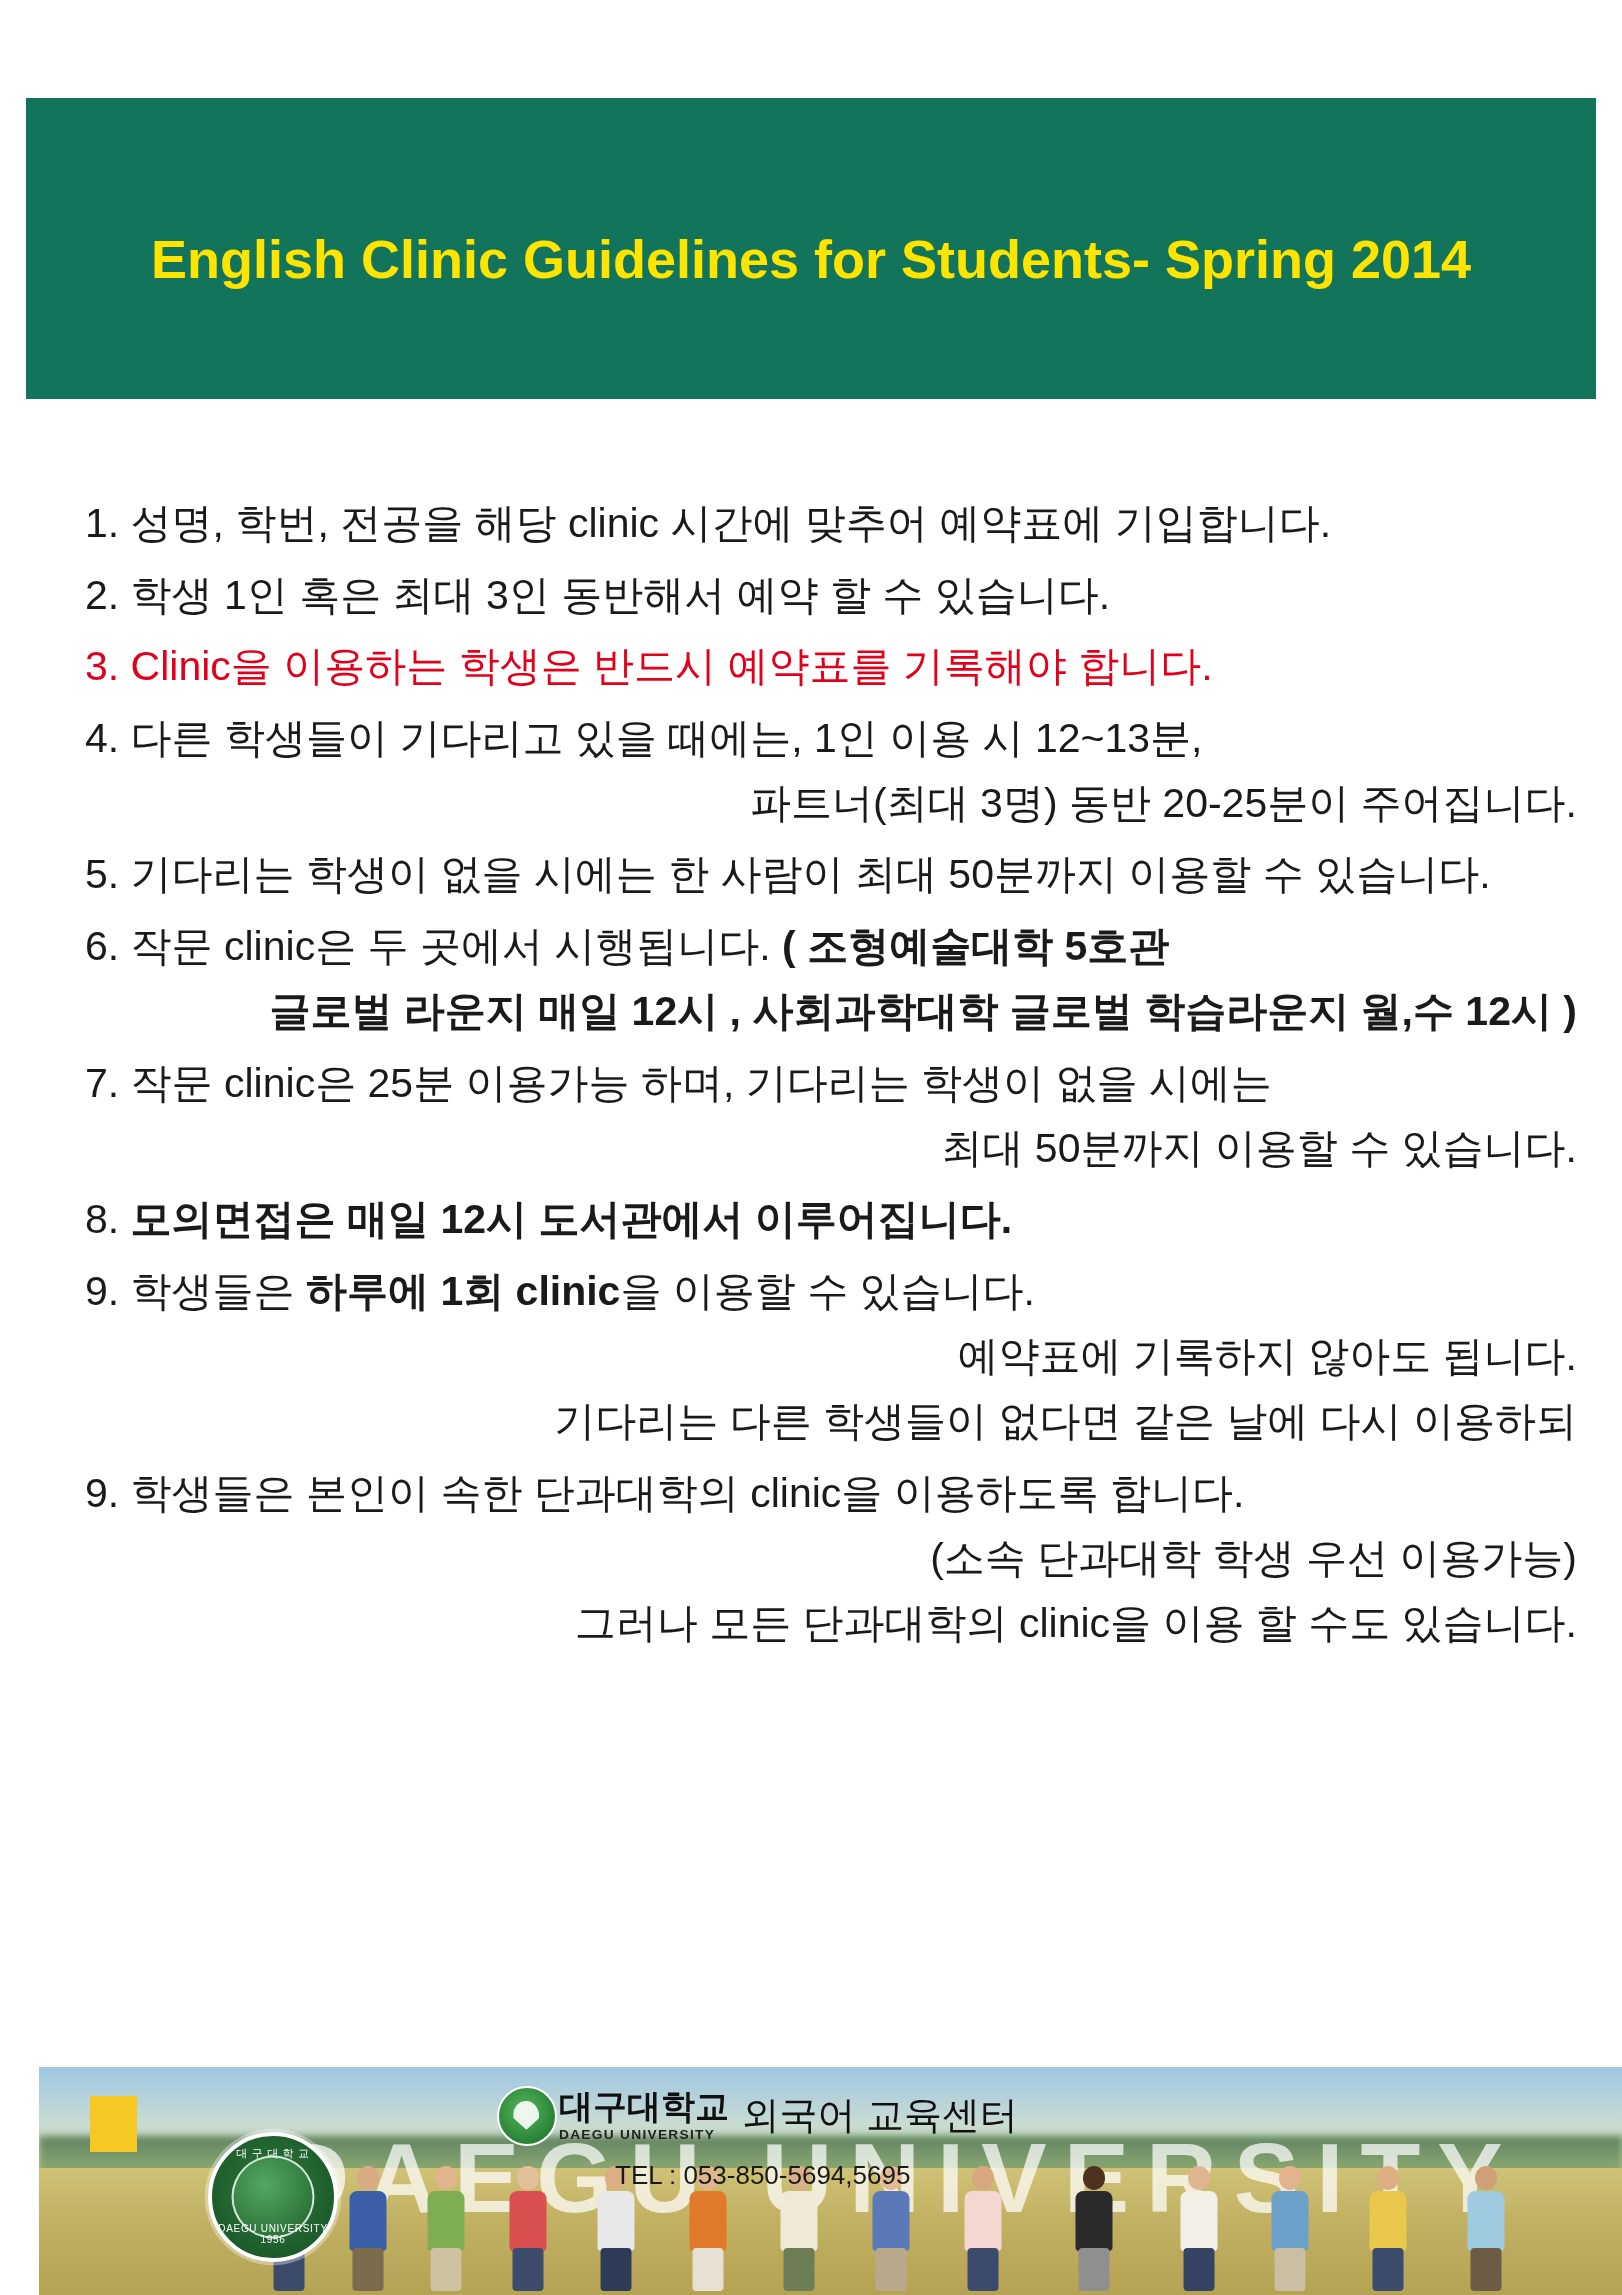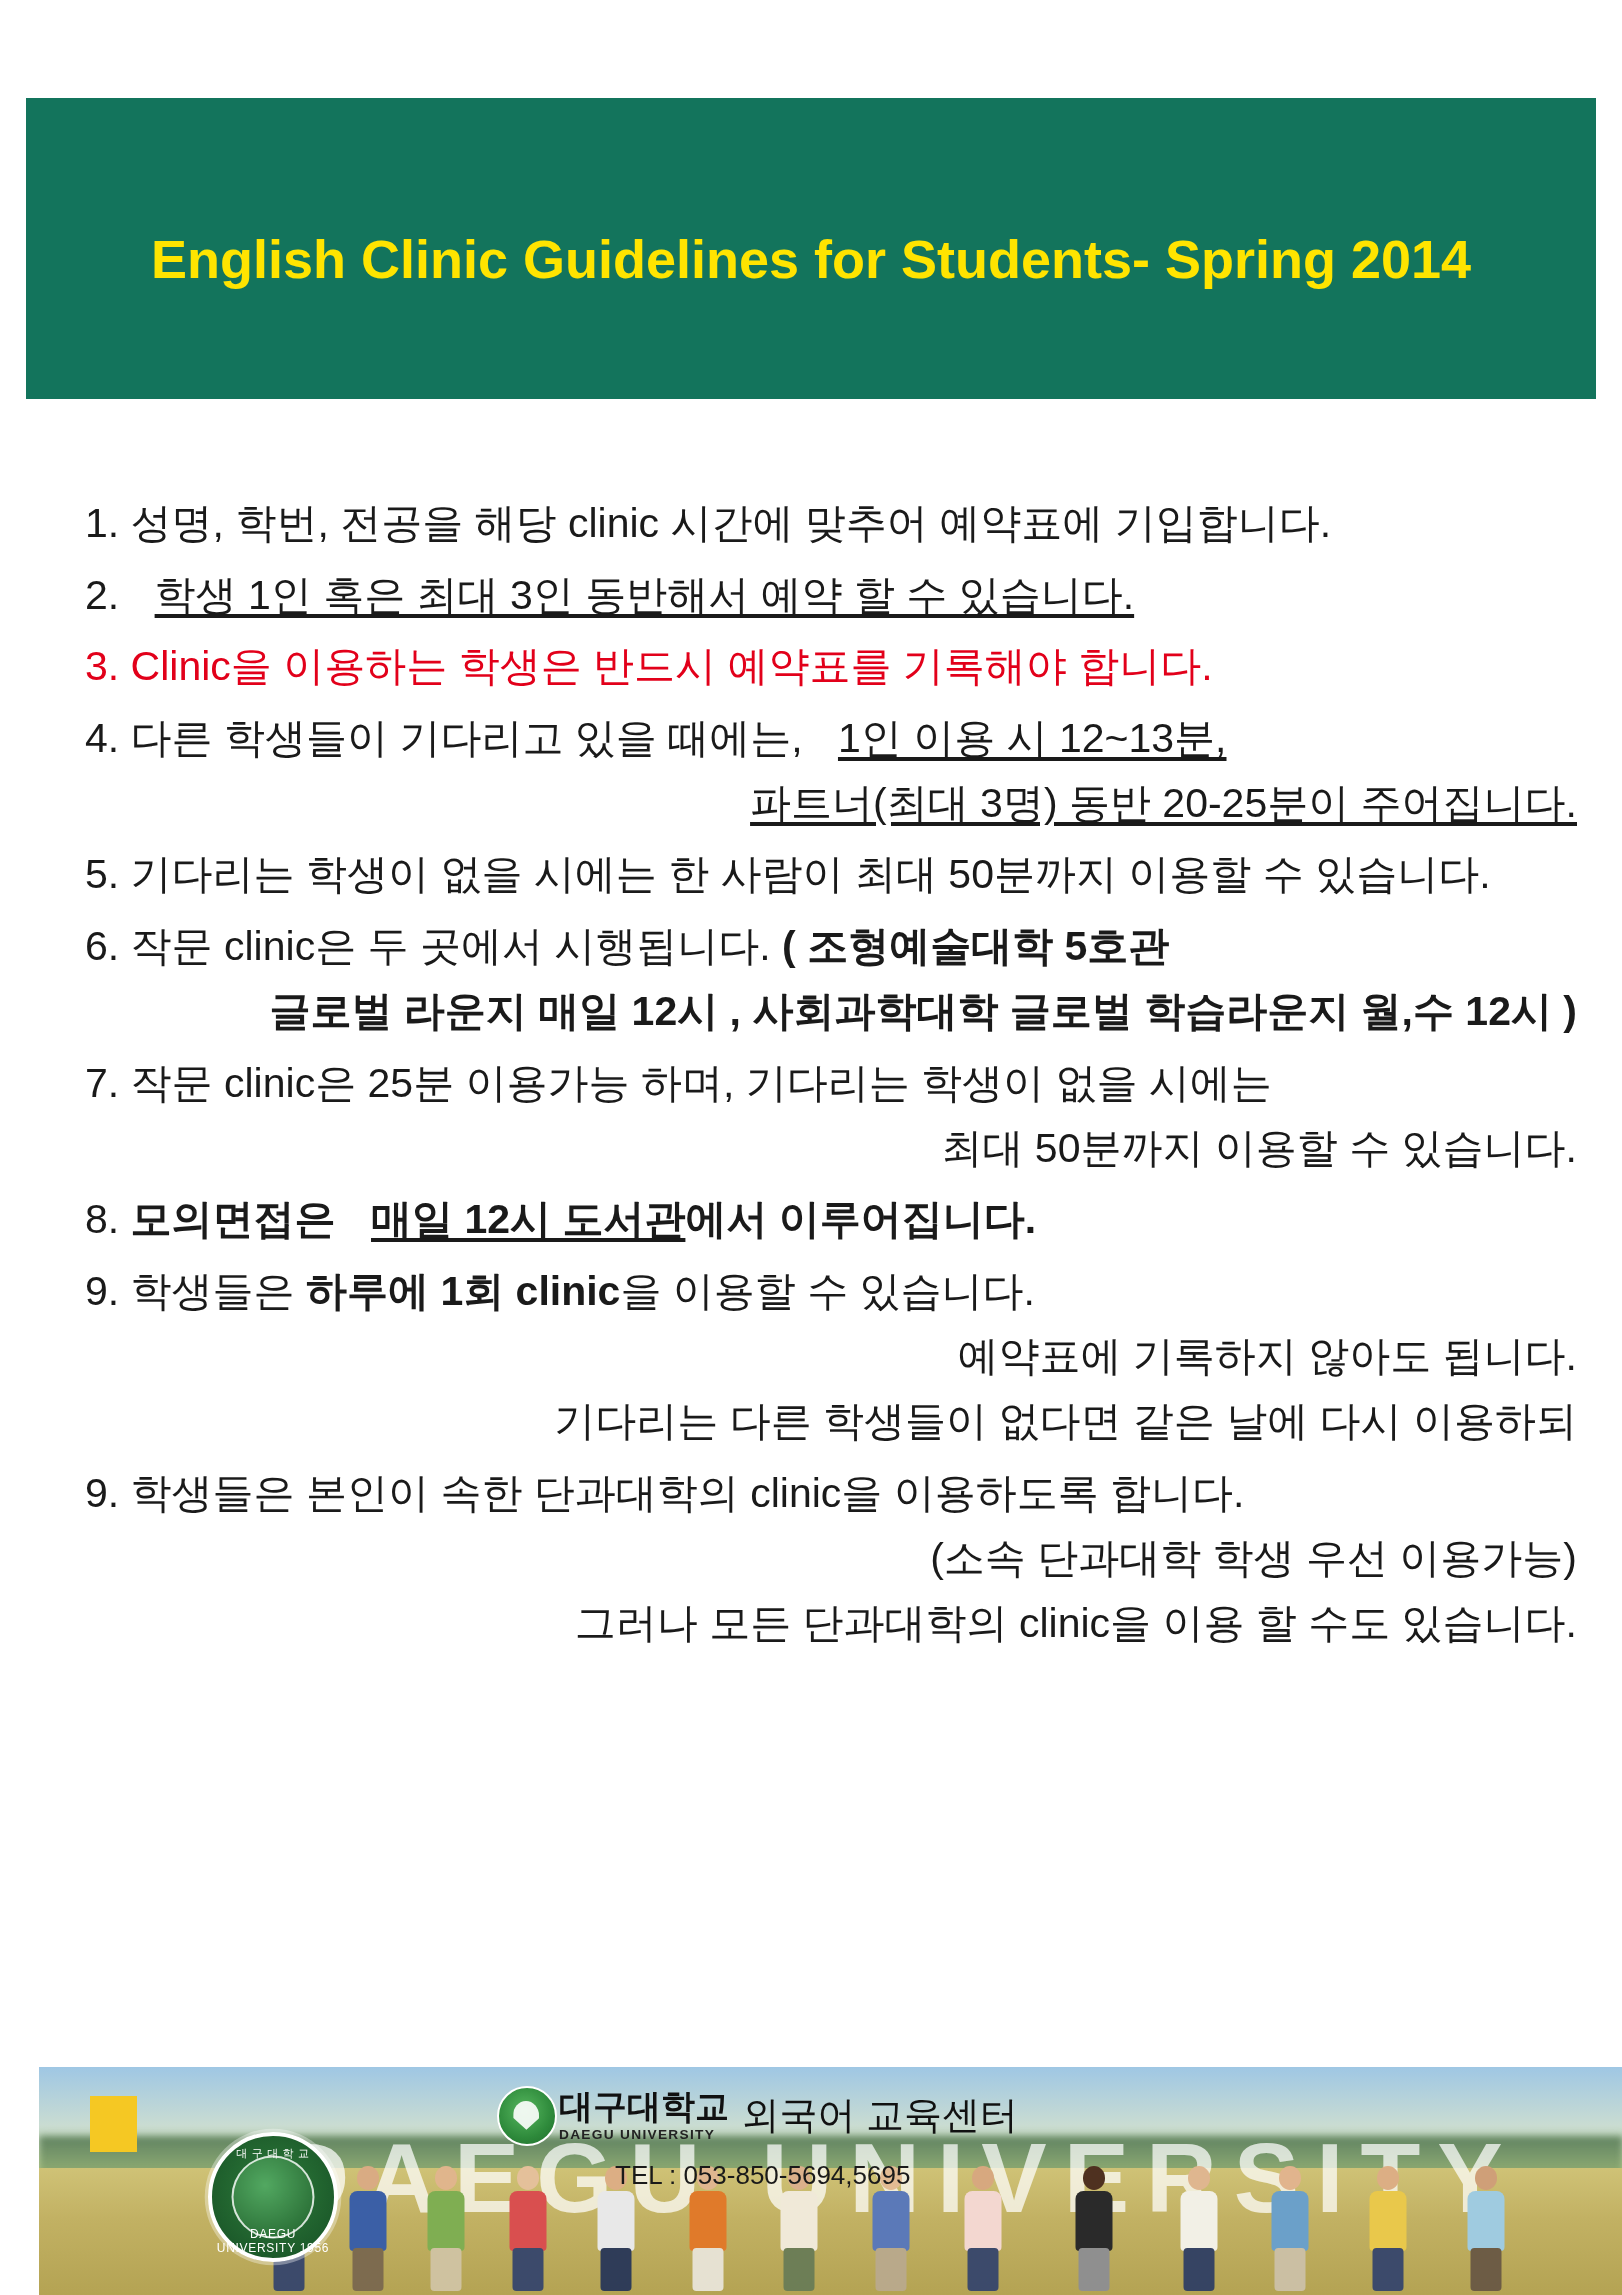--- a/index.html
+++ b/index.html
@@ -62,21 +62,21 @@
     margin-bottom: 18.3px;
     white-space: nowrap;
   }
   .item .sub {
     display: block;
     padding-left: 51px;
     margin-top: 11.8px;
     text-align: right;
   }
   .red { color: #e2001a; }
-  .ul { text-decoration: underline; text-underline-offset: 5.2px; margin-left: 24px; }
+  .ul { text-underline-offset: 5.2px; }
   .bold { font-weight: bold; }
 
   
   .footer {
     position: absolute;
     left: 0;
     bottom: 0;
     width: 1623px;
     height: 242px;
     overflow: hidden;
@@ -190,21 +190,21 @@
   }
   .seal-text-top, .seal-text-bottom {
     position: absolute;
     left: 0; width: 100%;
     text-align: center;
     color: #ffffff;
     font-size: 11px;
     letter-spacing: 0.7px;
   }
   .seal-text-top { top: 9.2px; }
-  .seal-text-bottom { bottom: 3px; font-size: 12px; }
+  .seal-text-bottom { bottom: 13px; font-size: 10px; }
 
   
   .center-block {
     position: absolute;
     left: 458px;
     top: 18.3px;
     width: 720px;
   }
   .logo-row {
     display: flex;

